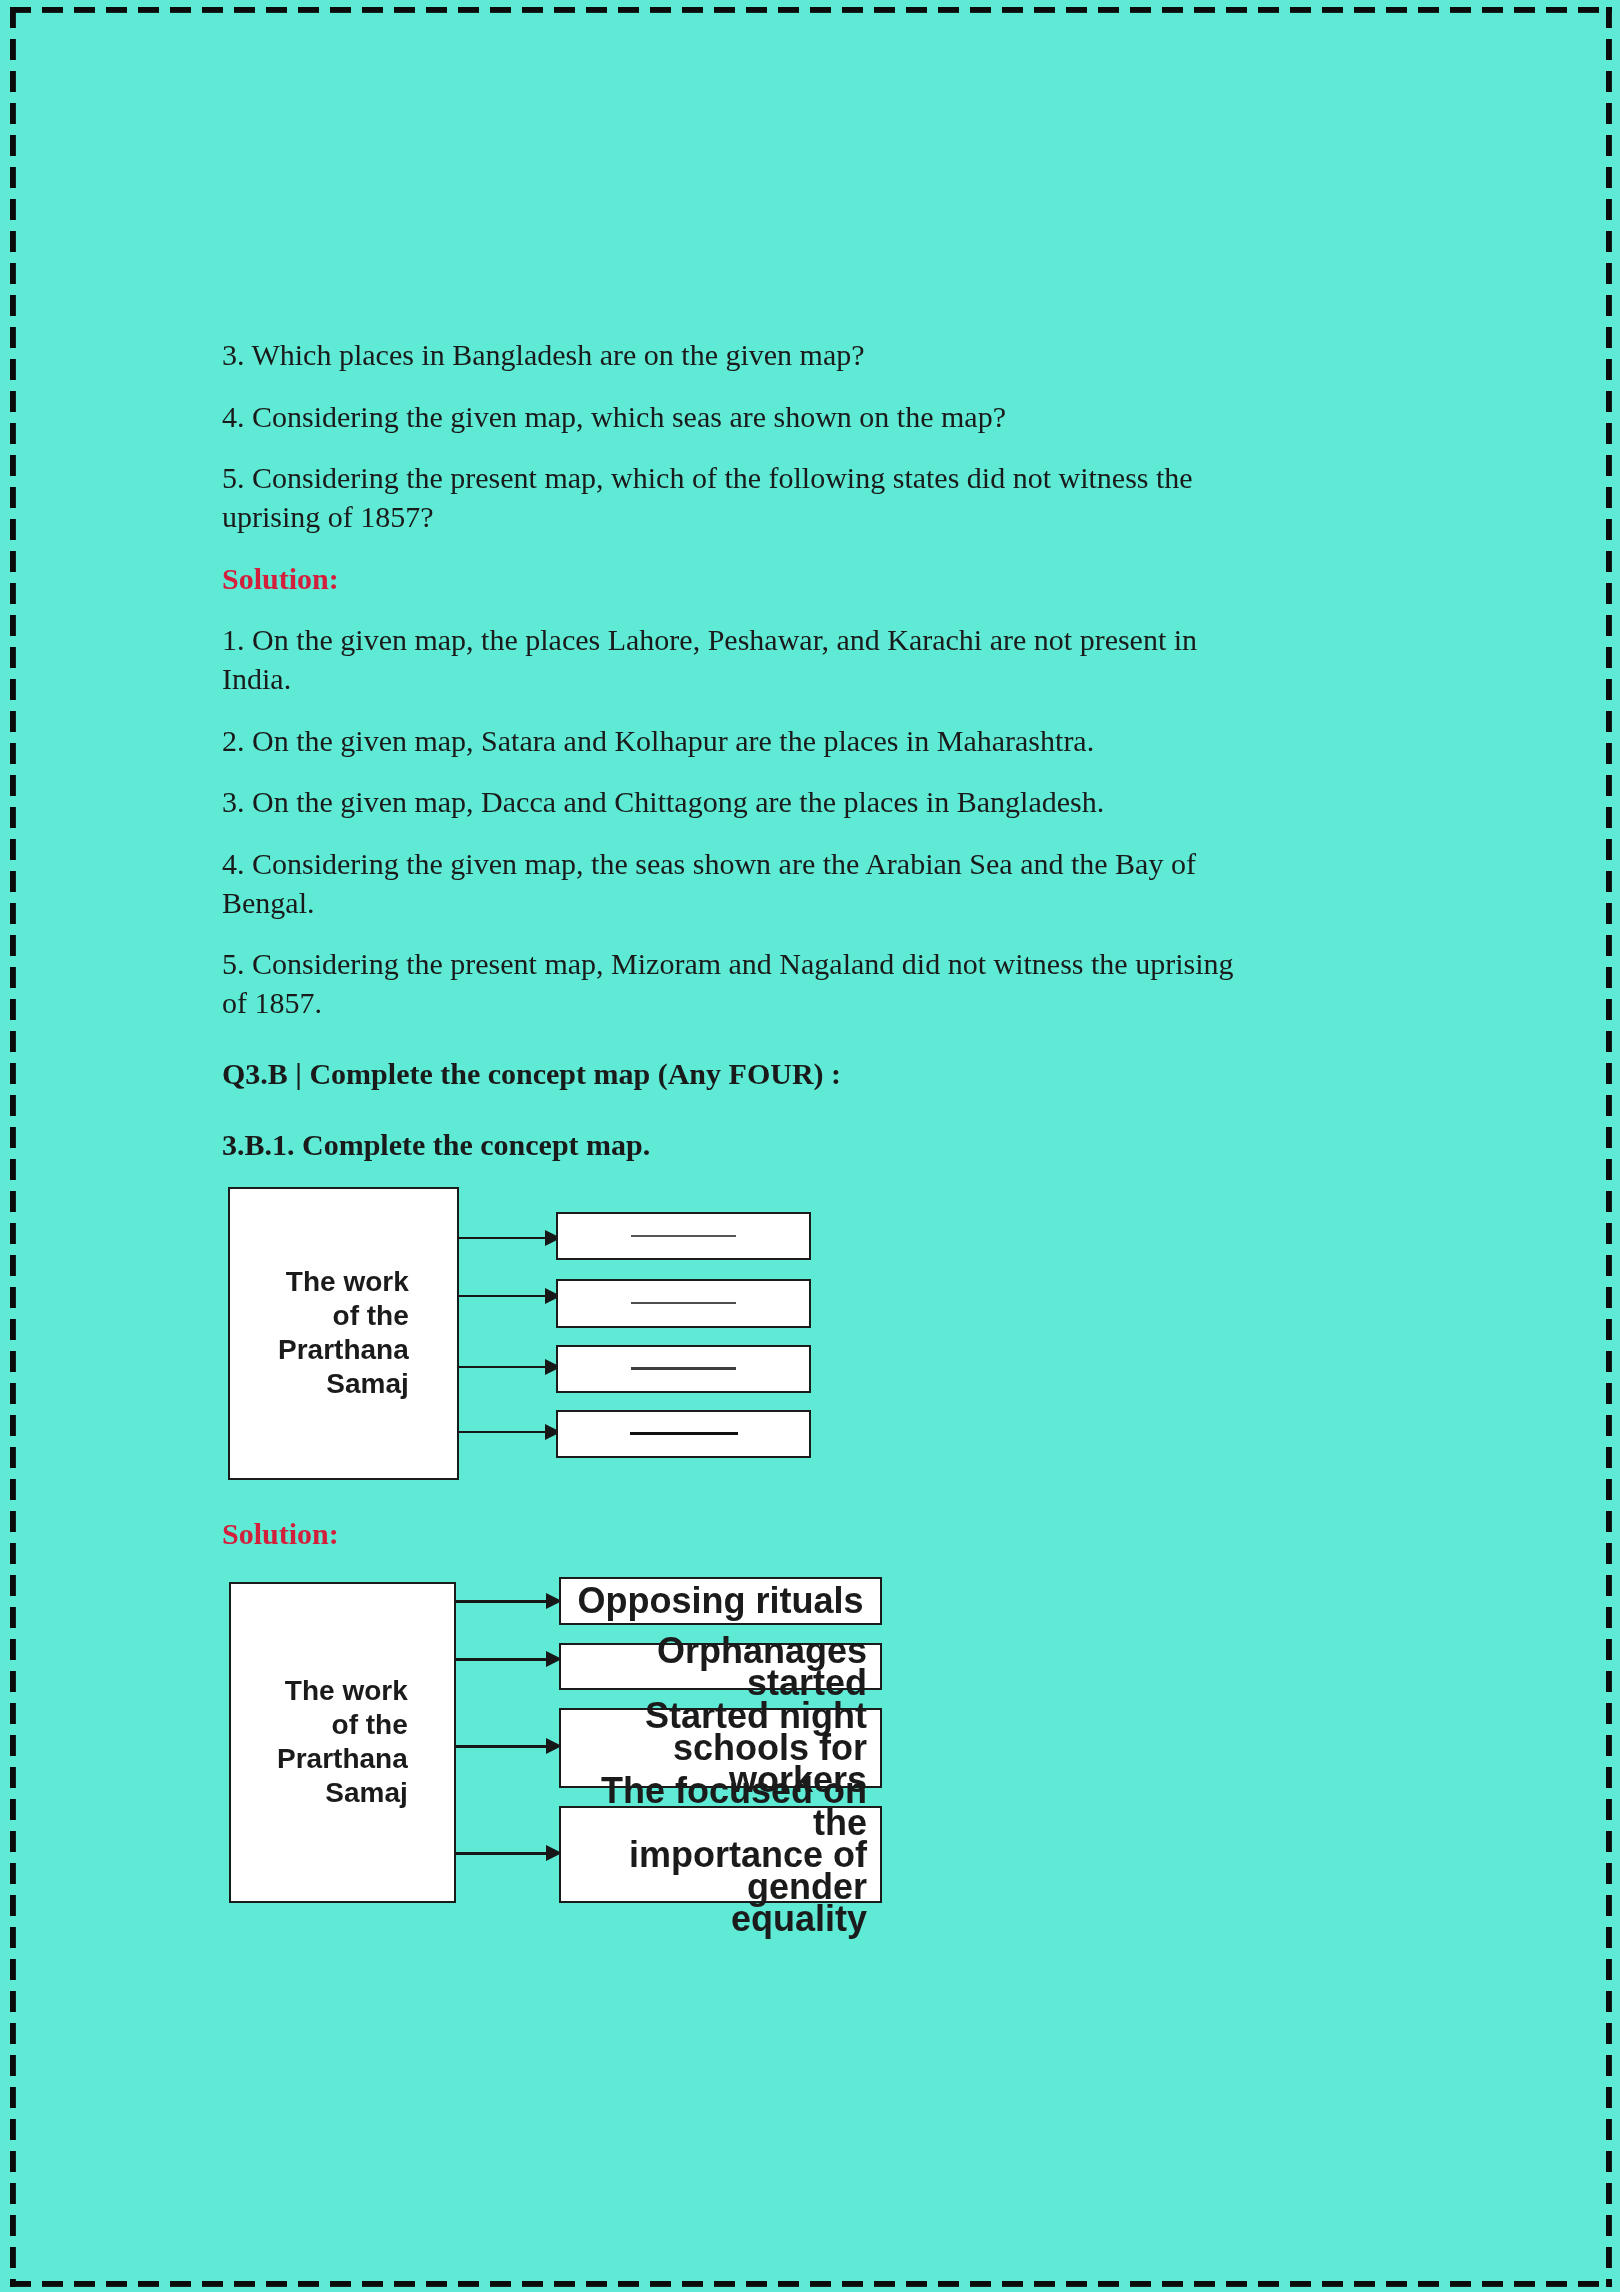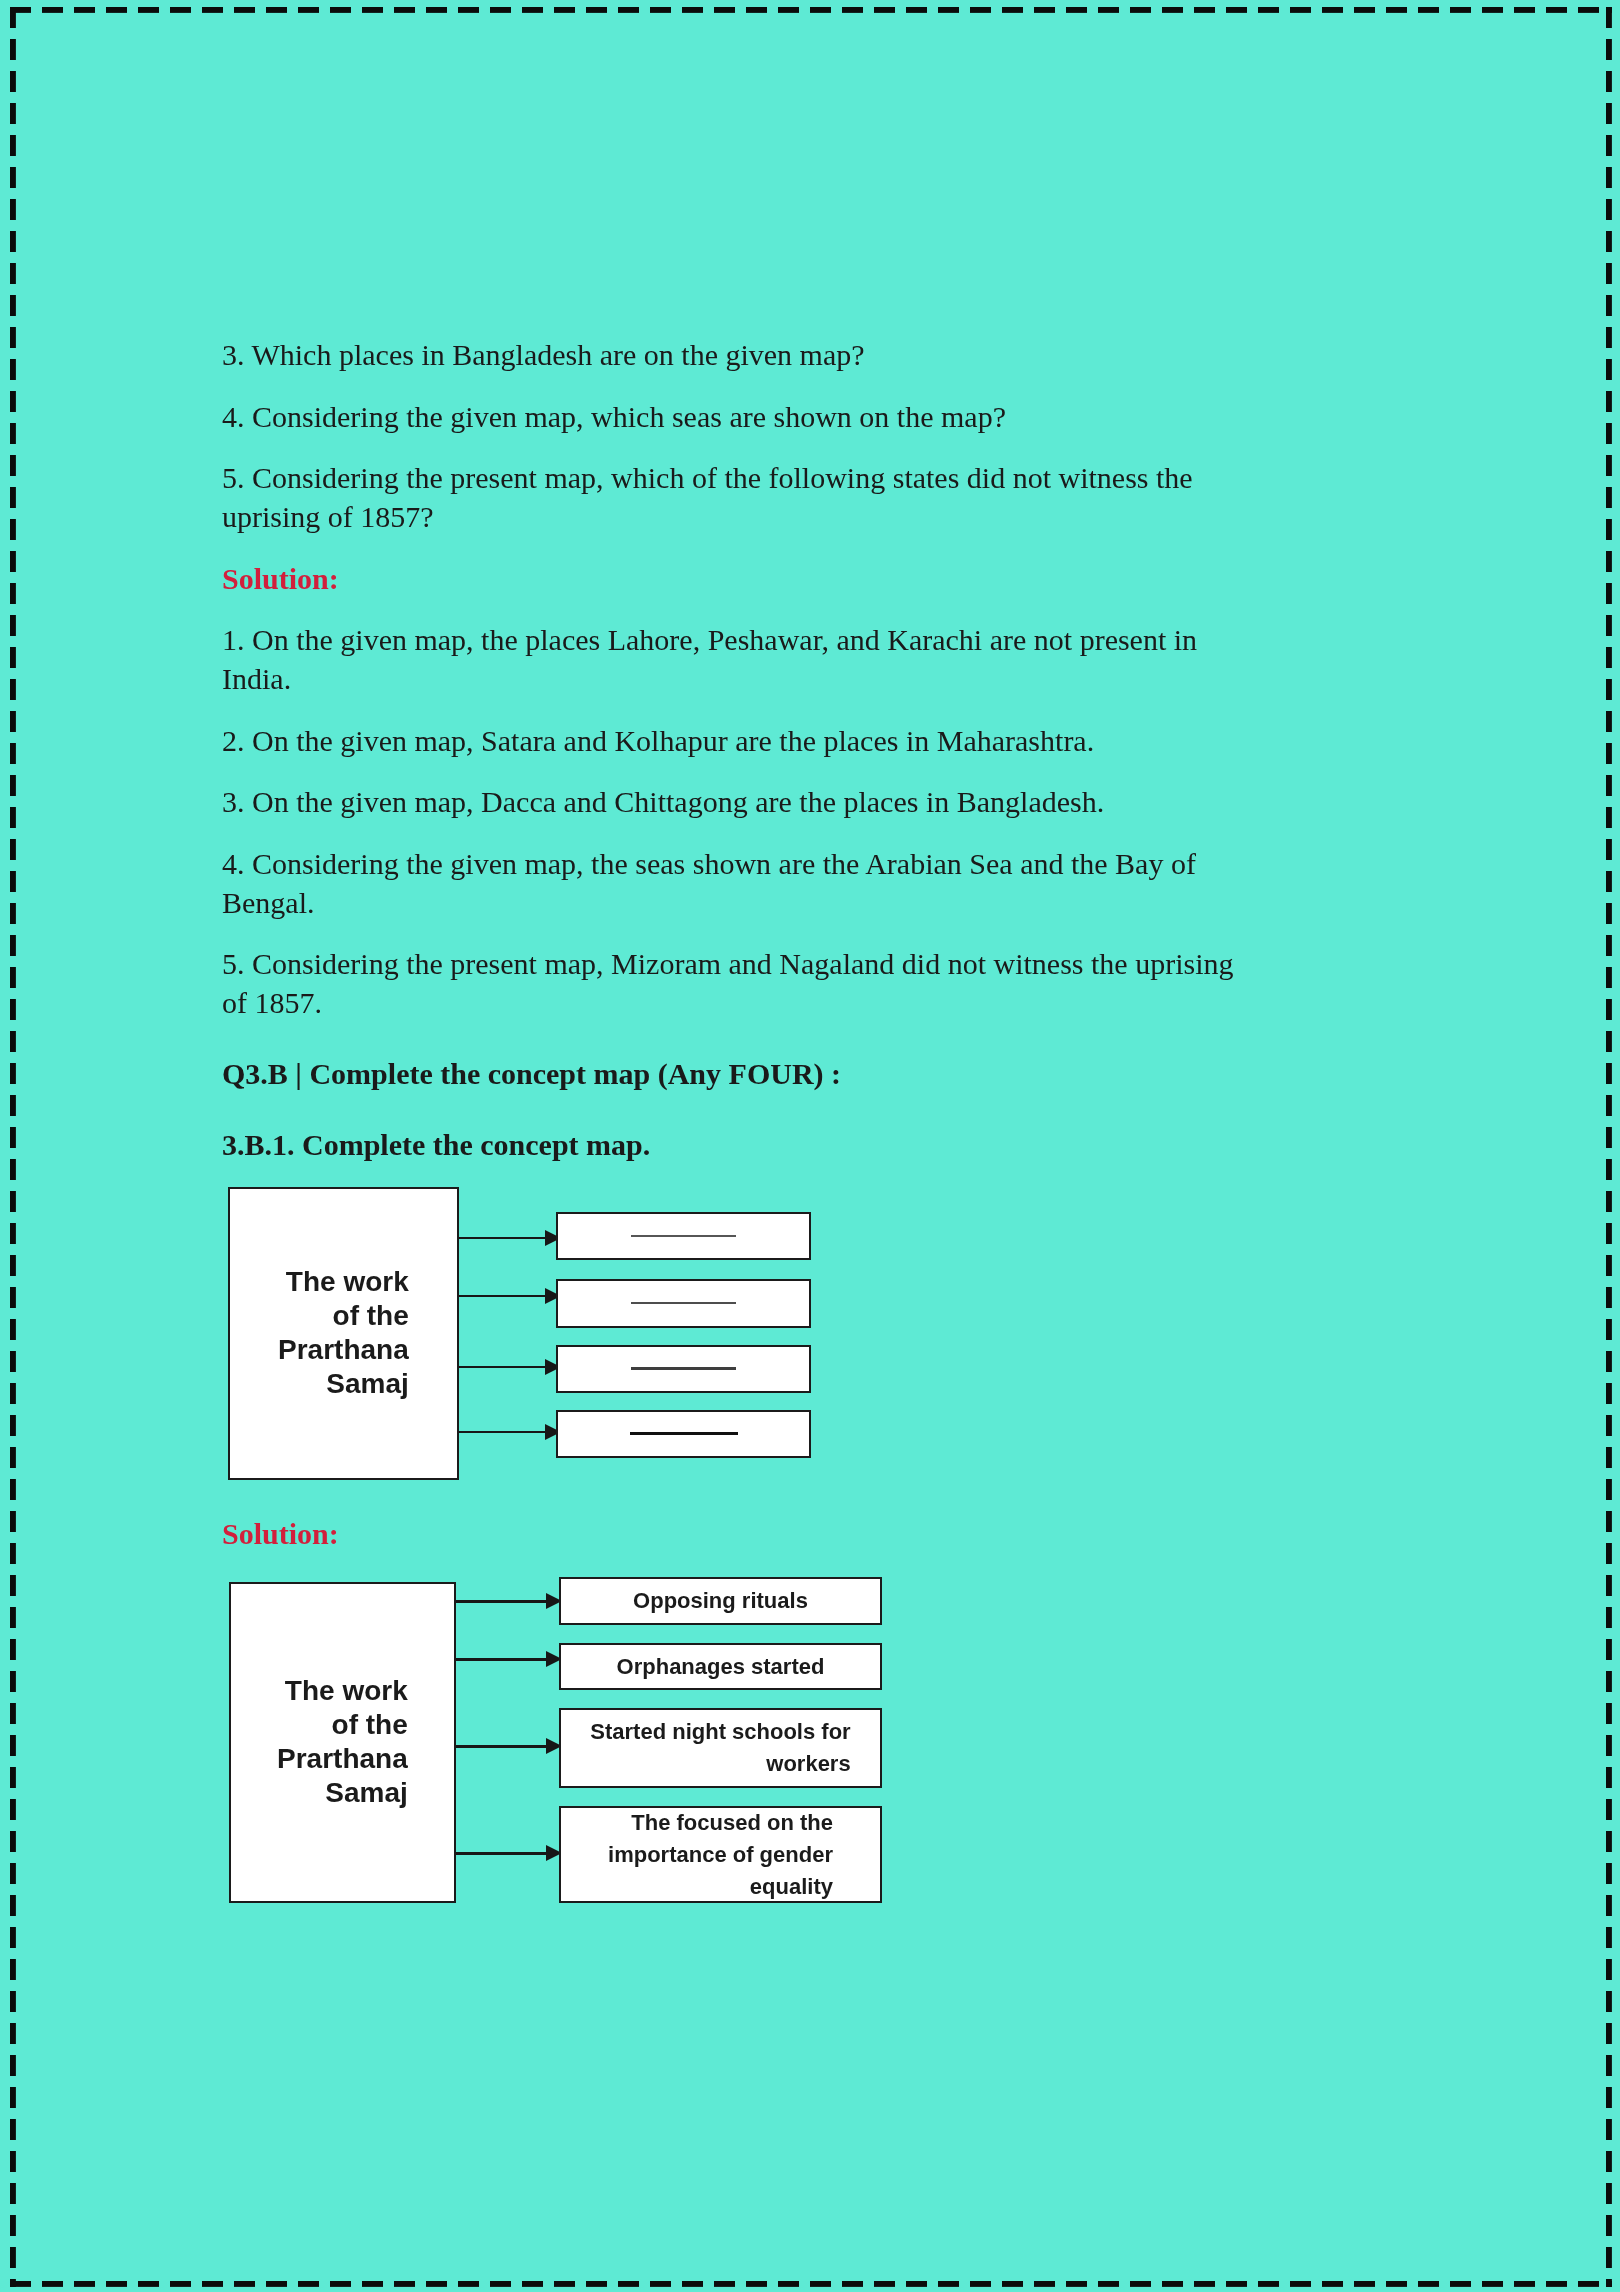--- a/index.html
+++ b/index.html
@@ -59,21 +59,21 @@
     border: 2.9px solid #1b1b1b;
     background: #ffffff;
     display: flex; align-items: center; justify-content: center;
     text-align: right;
     font-family: "Liberation Sans", "DejaVu Sans", sans-serif;
     font-weight: bold;
     color: #1b1b1b;
     white-space: pre-wrap;
   }
   .source-box { font-size: 28px; line-height: 34px; }
-  .option-box { font-size: 22px; line-height: 32px; padding: 0 21px; }
+  .option-box { font-size: 36px; line-height: 32px; padding: 0 13px; }
   .blank-box  { }
   .blank-line { height: 2.9px; width: 105px; }
   .arrow {
     position: absolute;
     height: 2.9px; background: #171717;
   }
   .arrow::after {
     content: "";
     position: absolute;
     right: -15.7px; top: -6.9px;

